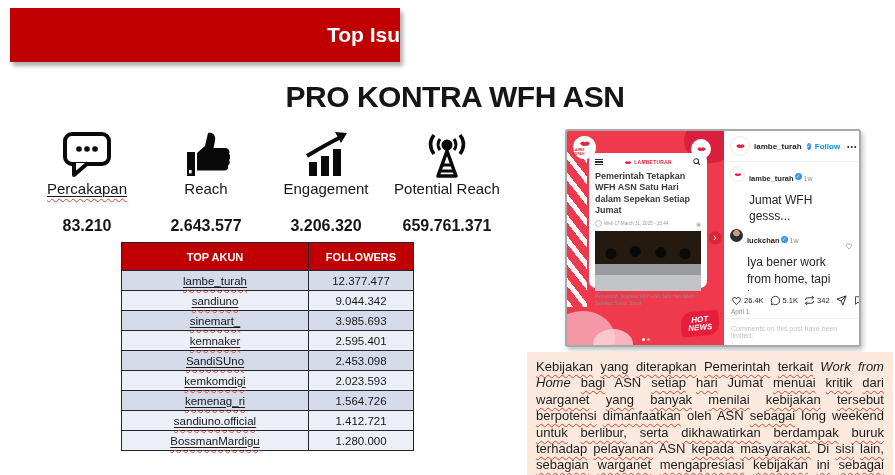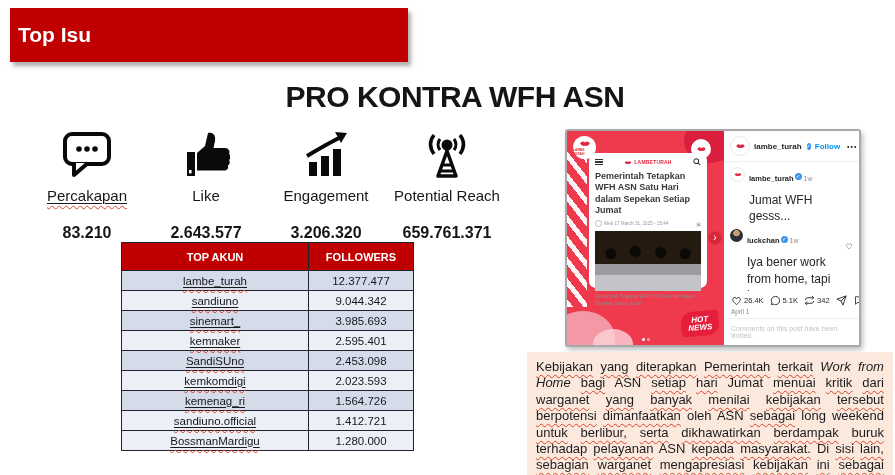--- a/index.html
+++ b/index.html
@@ -3,31 +3,31 @@
 <meta charset="utf-8">
 <title>Top Isu — PRO KONTRA WFH ASN</title>
 <style>
   html,body{margin:0;padding:0;background:#fff;}
   .page{position:relative;width:895px;height:475px;background:#fff;overflow:hidden;
         font-family:"Liberation Sans",sans-serif;color:#111;}
 
   
   .banner{position:absolute;left:10px;top:8px;width:390px;height:54px;background:#c00000;
           color:#fff;font-size:21px;font-weight:bold;display:flex;align-items:center;
-          justify-content:flex-start;box-shadow:3px 4px 4px rgba(110,110,110,.55);padding-left:8px;}
+          justify-content:flex-end;box-shadow:3px 4px 4px rgba(110,110,110,.55);}
 
   
   .page-title{position:absolute;left:235px;top:80px;width:440px;text-align:center;
               font-size:30px;font-weight:bold;color:#151515;letter-spacing:-.5px;}
 
   
   .metric{position:absolute;top:122px;width:132px;text-align:center;}
   .m1{left:21px}.m2{left:140px}.m3{left:260px}.m4{left:381px}
   .m-icon{height:58px;display:flex;align-items:flex-end;justify-content:center;}
-  .m-label{font-size:15px;margin-top:7px;color:#161616;}
+  .m-label{font-size:15px;color:#161616;}
   .m-value{font-size:16px;font-weight:bold;margin-top:20px;color:#161616;}
 
   
   .u-wavy{text-decoration:underline wavy #d8432c;text-decoration-thickness:1px;text-underline-offset:4px;}
   .u-line{text-decoration:underline;text-decoration-color:#1a1a1a;text-decoration-thickness:1px;text-underline-offset:2px;}
 
   
   .acct-table{position:absolute;left:121px;top:242px;width:292px;border-collapse:collapse;
               table-layout:fixed;}
   .acct-table th{background:#c00000;color:#fff;font-size:11px;font-weight:bold;height:25px;
@@ -141,21 +141,21 @@
     <div class="m-value">83.210</div>
   </div>
 
   <div class="metric m2">
     <div class="m-icon">
       <svg width="48" height="50" viewBox="0 0 48 50">
           <path fill="#0a0a0a" d="M5 22h8v24H5zM15 46V23l8-7 3-13c5-1 8 2 7 8l-1.5 7H43c3.5 0 5.5 3 4 6 2 1.5 1.7 4.6 0 6 1.4 1.7.8 4.6-1.2 5.7 1 2.2-.3 4.8-3.3 4.8H15z"></path>
           <rect x="7" y="40" width="2.6" height="3.4" fill="#fff"></rect>
         </svg>
     </div>
-    <div class="m-label">Like</div>
+    <div class="m-label">Reach</div>
     <div class="m-value">2.643.577</div>
   </div>
 
   <div class="metric m3">
     <div class="m-icon">
       <svg width="50" height="50" viewBox="0 0 50 50">
           <rect x="8" y="32" width="8" height="14" fill="#0a0a0a"></rect>
           <rect x="20" y="26" width="8" height="20" fill="#0a0a0a"></rect>
           <rect x="32" y="19" width="8" height="27" fill="#0a0a0a"></rect>
           <path d="M6 26 C16 20 28 13 40 7" fill="none" stroke="#0a0a0a" stroke-width="4"></path>

